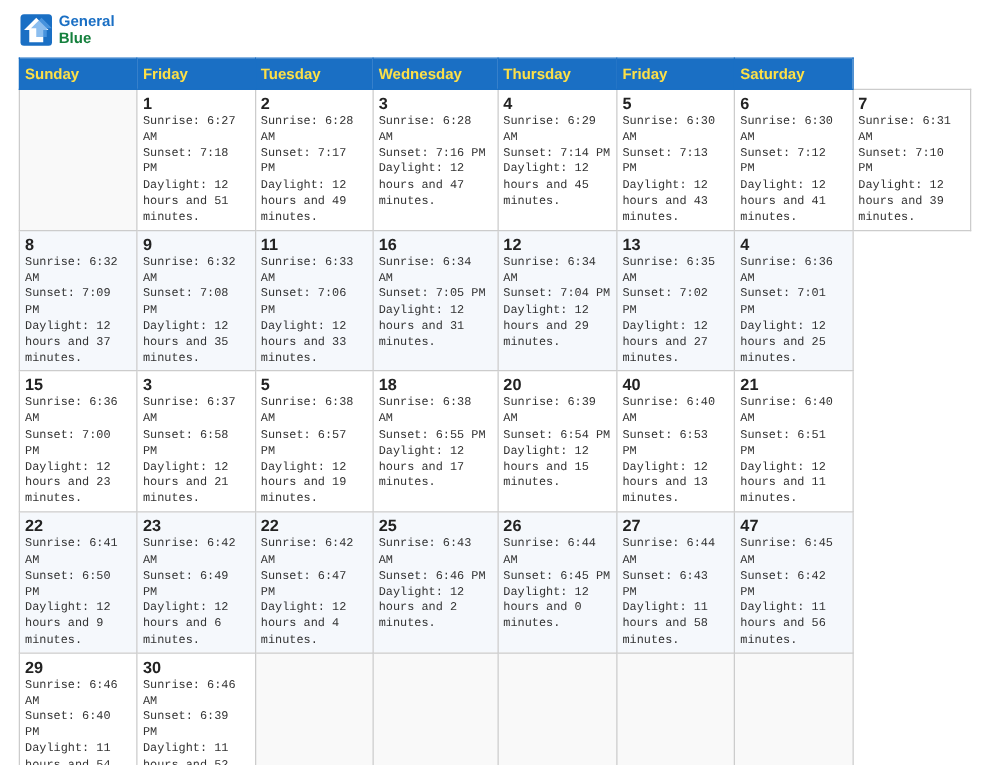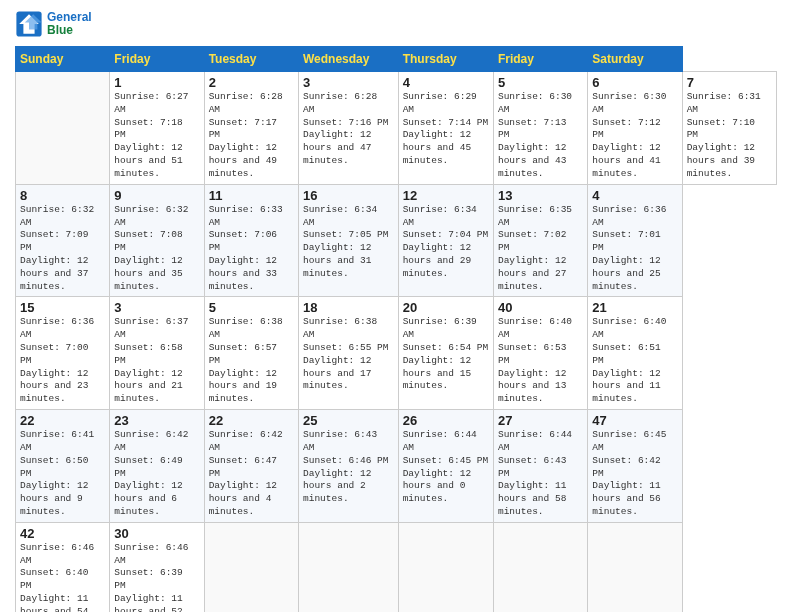--- a/index.html
+++ b/index.html
@@ -247,21 +247,21 @@
             <span class="day-num">27</span>
             <div class="day-info">Sunrise: 6:44 AM<br>Sunset: 6:43 PM<br>Daylight: 11 hours and 58 minutes.</div>
           </td>
           <td>
             <span class="day-num">47</span>
             <div class="day-info">Sunrise: 6:45 AM<br>Sunset: 6:42 PM<br>Daylight: 11 hours and 56 minutes.</div>
           </td>
         </tr>
         <tr class="last-row">
           <td>
-            <span class="day-num">42</span>
+            <span class="day-num">29</span>
             <div class="day-info">Sunrise: 6:46 AM<br>Sunset: 6:40 PM<br>Daylight: 11 hours and 54 minutes.</div>
           </td>
           <td>
             <span class="day-num">30</span>
             <div class="day-info">Sunrise: 6:46 AM<br>Sunset: 6:39 PM<br>Daylight: 11 hours and 52 minutes.</div>
           </td>
           <td class="empty-cell"></td>
           <td class="empty-cell"></td>
           <td class="empty-cell"></td>
           <td class="empty-cell"></td>

